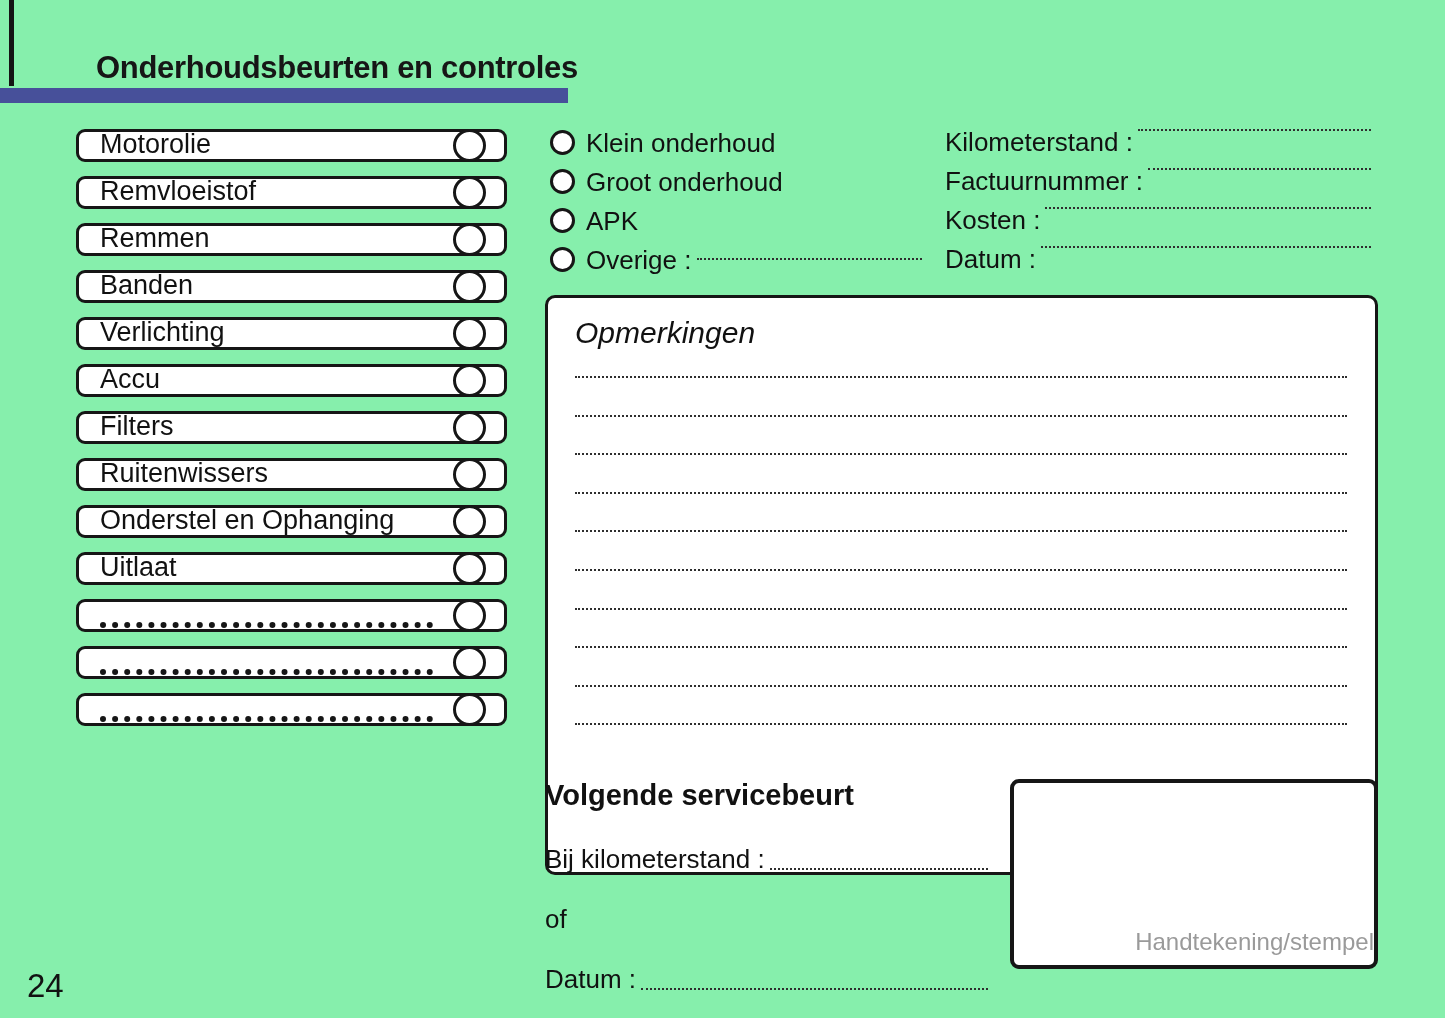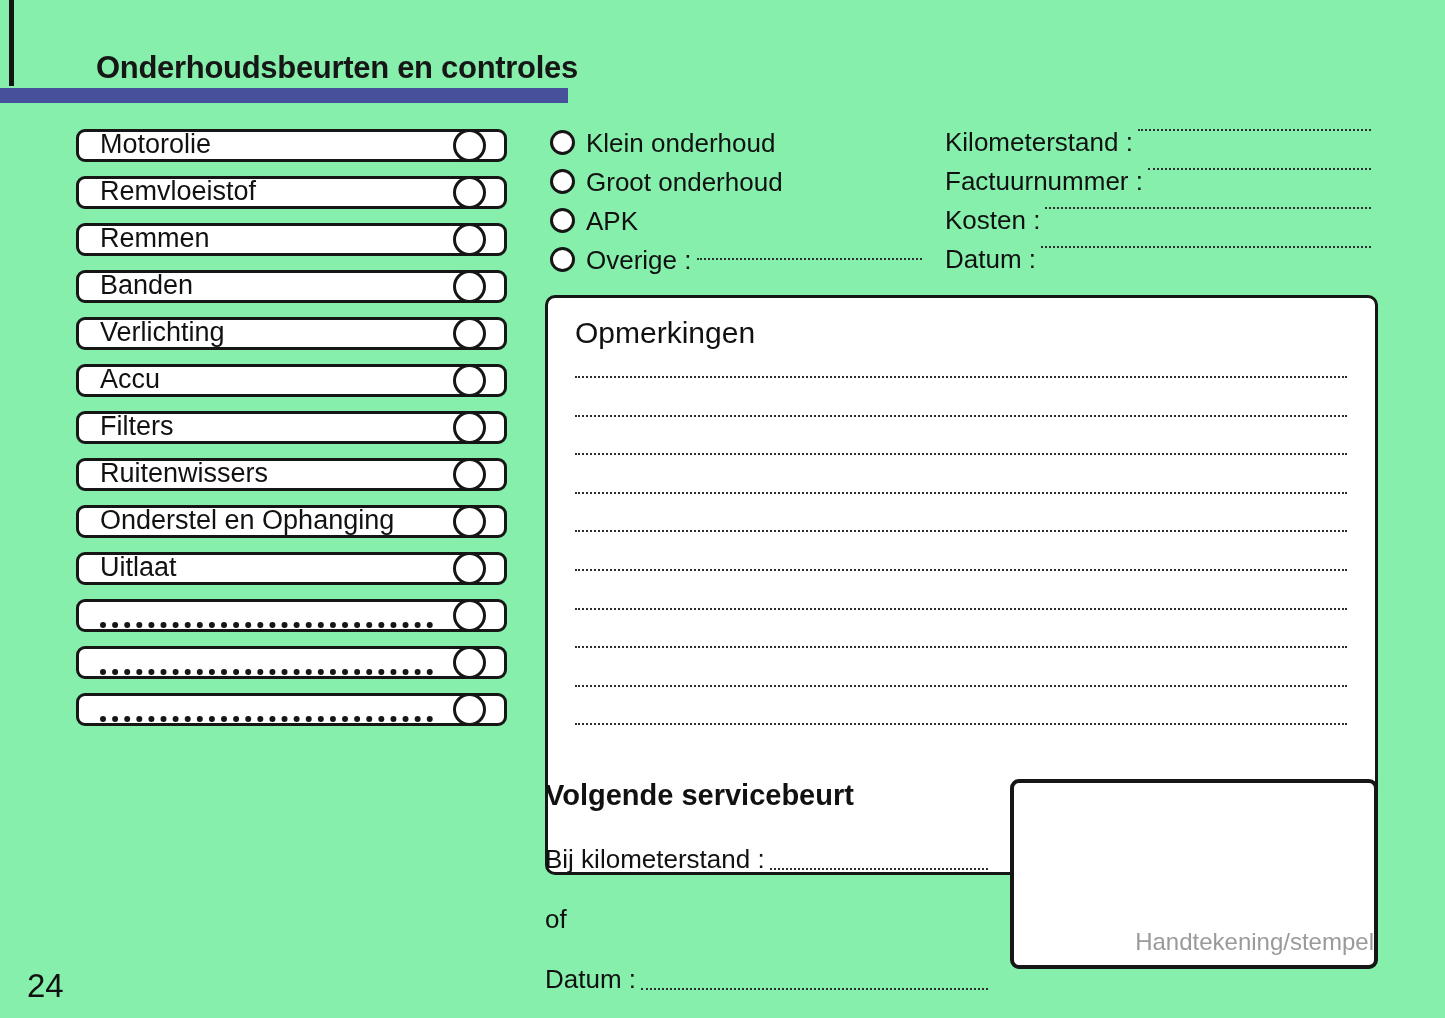--- a/index.html
+++ b/index.html
@@ -26,21 +26,21 @@
   .radio-label { font-size:26px; line-height:1; white-space:nowrap; }
 
   
   .service-fields { position:absolute; left:945px; top:129px; width:426px; }
   .field-row { display:flex; align-items:flex-start; height:27px; margin-bottom:12px; }
   .field-label { font-size:26px; line-height:1; white-space:nowrap; }
   .leader { flex:1; height:0; border-bottom:2px dotted #2e2e2e; margin-left:5px; margin-bottom:2px; }
 
   
   .remarks-box { position:absolute; left:545px; top:295px; width:833px; height:580px;
-                 border:3px solid #161616; border-radius:10px; background:#fff; }
+                 border:3px solid #161616; border-radius:10px; background:#fff;font-style:italic; }
   .remarks-title { position:absolute; left:27px; top:18px; font-size:30px; }
   .remarks-lines { position:absolute; left:27px; right:28px; top:78px; height:352px; }
   .rule-line { position:absolute; left:0; right:0; height:0; border-top:2px dotted #2e2e2e; }
 
   
   .next-service { position:absolute; left:545px; top:779px; width:443px; }
   .next-title { font-size:29px; font-weight:bold; margin-bottom:20px; }
   .next-row { display:flex; align-items:flex-end; height:28px; margin-bottom:11px; font-size:26px; line-height:1;margin-top:32px; }
 
   

